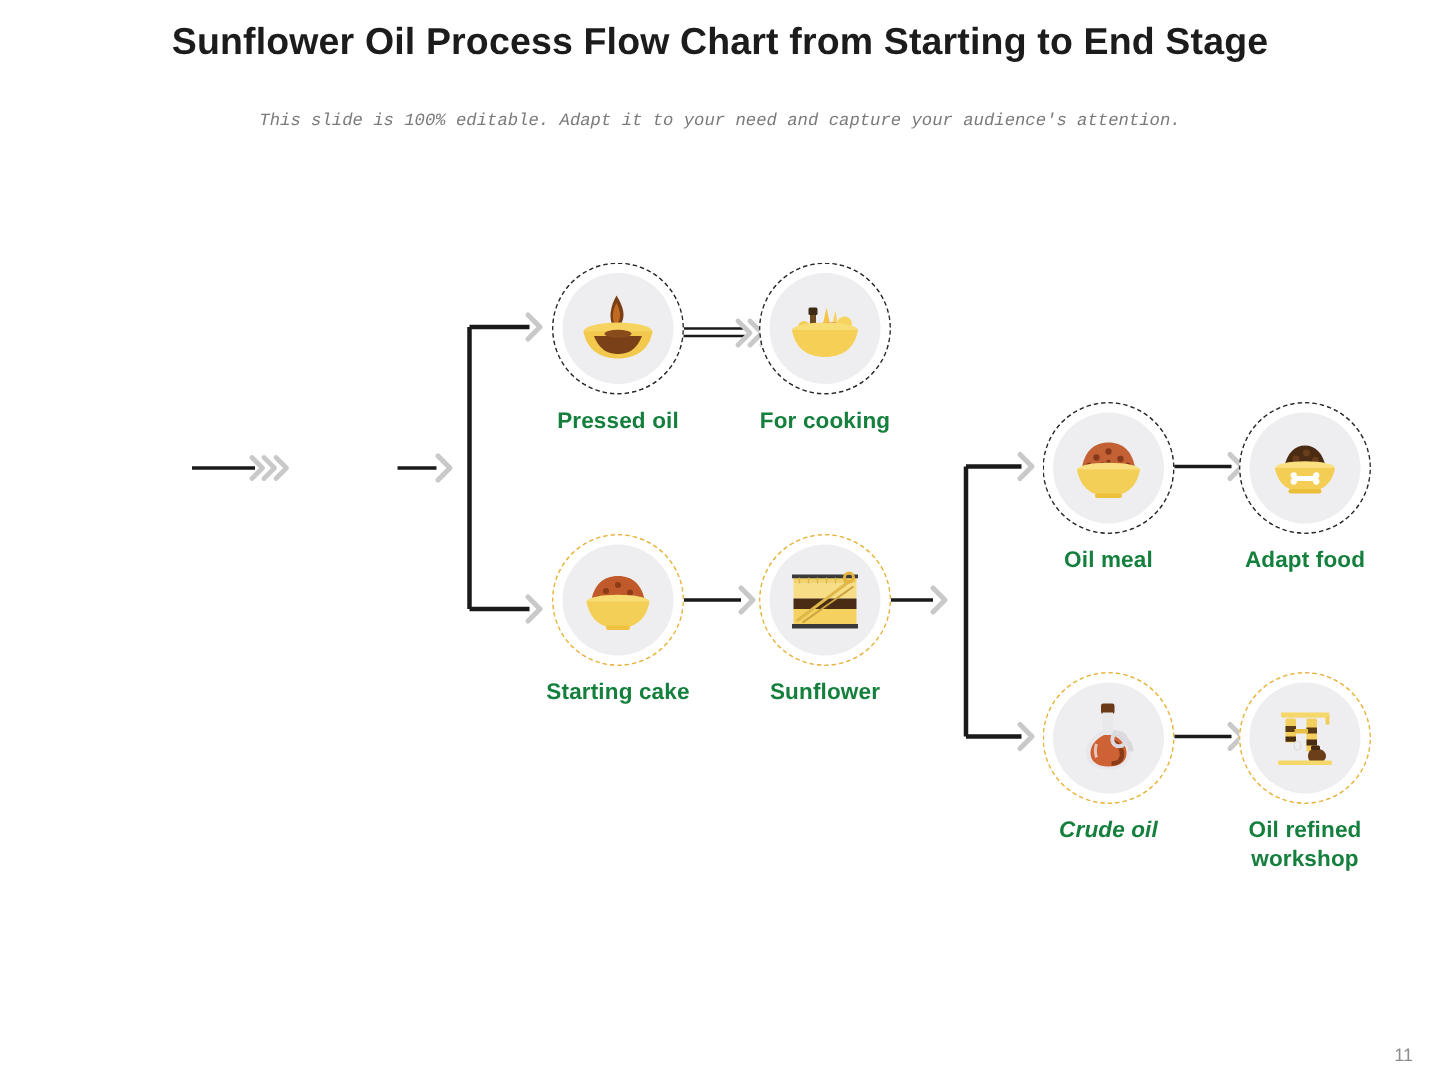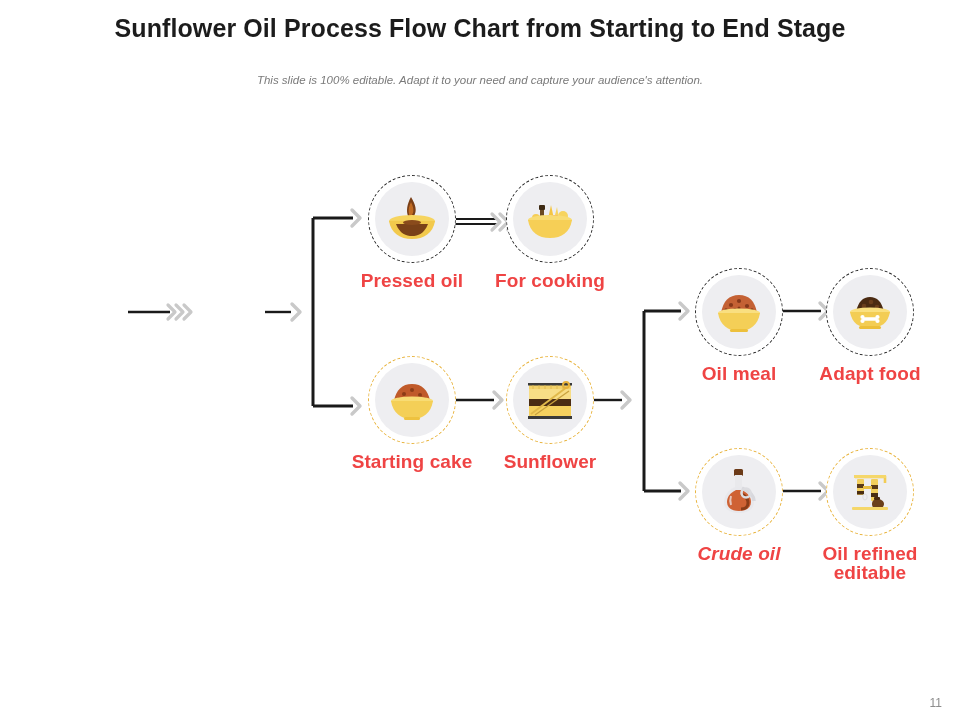--- a/index.html
+++ b/index.html
@@ -28,20 +28,21 @@
     letter-spacing: 0.1px;
   }
   #subtitle {
     position: absolute;
     left: 0; top: 74px;
     width: 960px;
     text-align: center;
     font-size: 11.5px;
     font-style: italic;
     color: #7a7a7a;
+    font-family: Liberation Mono, monospace;
   }
 
   
   .node {
     position: absolute;
     width: 96px;
   }
   .halo {
     position: relative;
     width: 88px; height: 88px;
@@ -69,23 +70,23 @@
     align-items: center;
     justify-content: center;
     overflow: hidden;
   }
   .disc svg { display: block; }
 
   .node-label {
     margin-top: 8px;
     width: 96px;
     text-align: center;
-    font-size: 19px;
+    font-size: 15px;
     font-weight: bold;
-    color: #ef4444;
+    color: #15803d;
     line-height: 19px;
     letter-spacing: 0.1px;
   }
   .node-label.wide { width: 130px; margin-left: -17px; }
 
   
   #wires {
     position: absolute;
     left: 0; top: 0;
     width: 960px; height: 720px;
@@ -347,17 +348,17 @@
           <rect x="30" y="30" width="7" height="4" fill="#4a2e12"></rect>
           <rect x="22" y="23" width="9" height="3" fill="#e8bf45"></rect>
           <path d="M33,38 L33,44" stroke="#e8bf45" stroke-width="2.4"></path>
           <ellipse cx="24" cy="34" rx="2.2" ry="3" fill="#eeeef1" stroke="#d9d9de" stroke-width="0.8"></ellipse>
           <path d="M36,36 C40,36 43,38 43,41 C43,44 40,46 36,46 C33,46 31,44 31,41 C31,38 33,36 36,36 Z" fill="#6b3f1a"></path>
           <rect x="33" y="34" width="6" height="3" rx="1" fill="#4a2a10"></rect>
           <rect x="11" y="44" width="36" height="3" rx="1" fill="#f5d76a"></rect>
         </svg>
       </div>
     </div>
-    <div class="node-label wide">Oil refined editable</div>
+    <div class="node-label wide">Oil refined workshop</div>
   </div>
 
   <div id="pageno">11</div>
 </div>
 
 </body></html>

